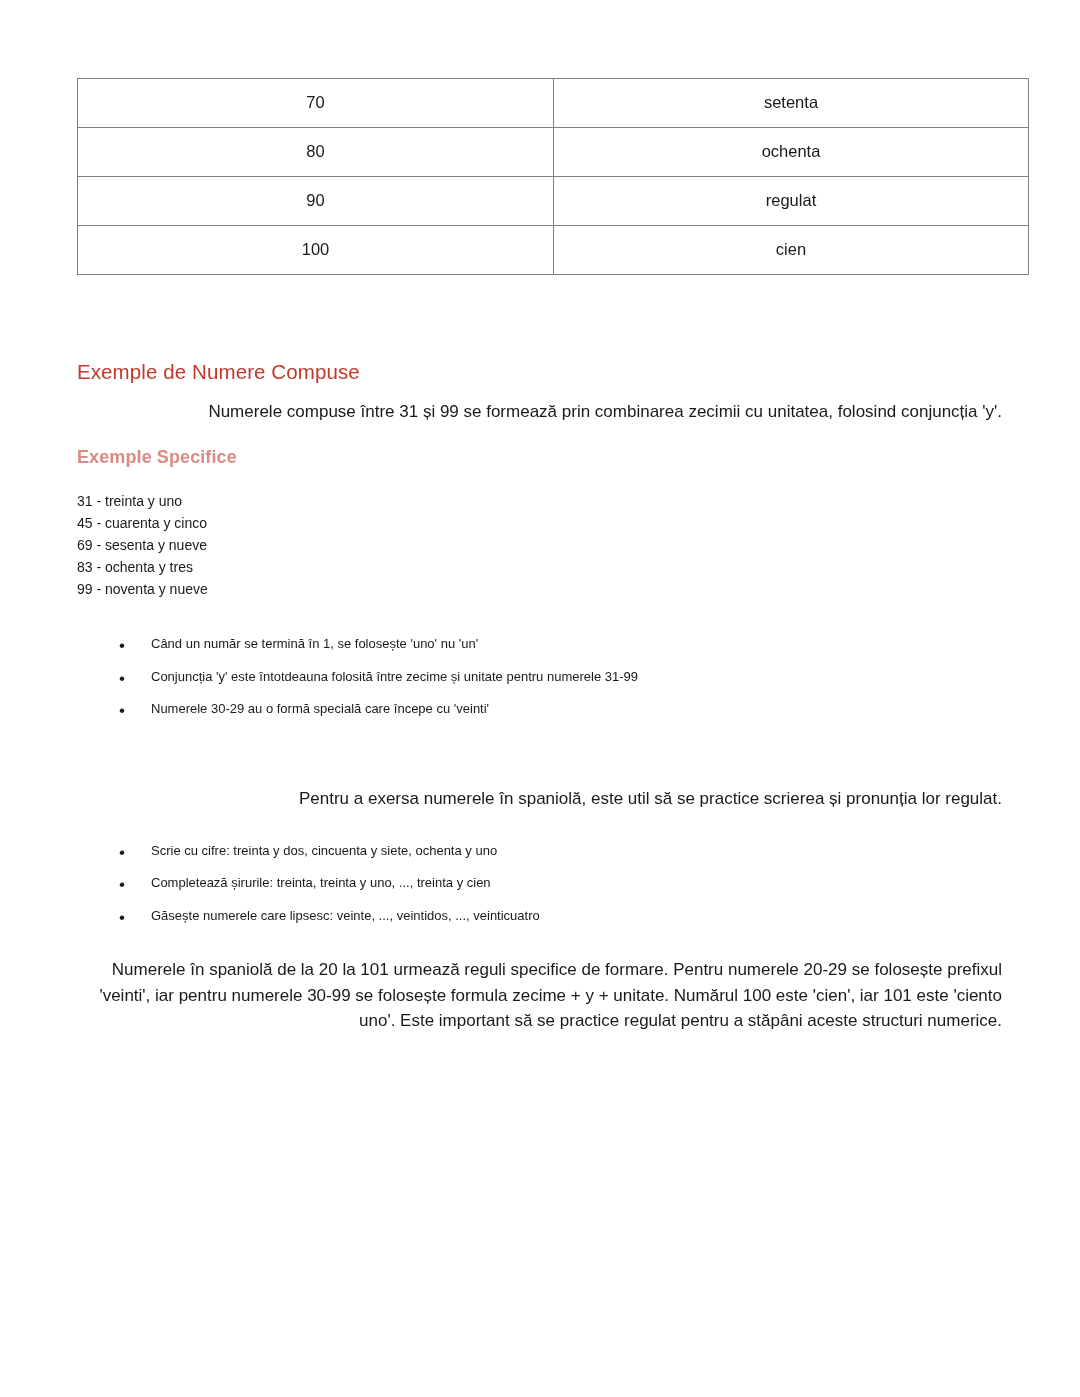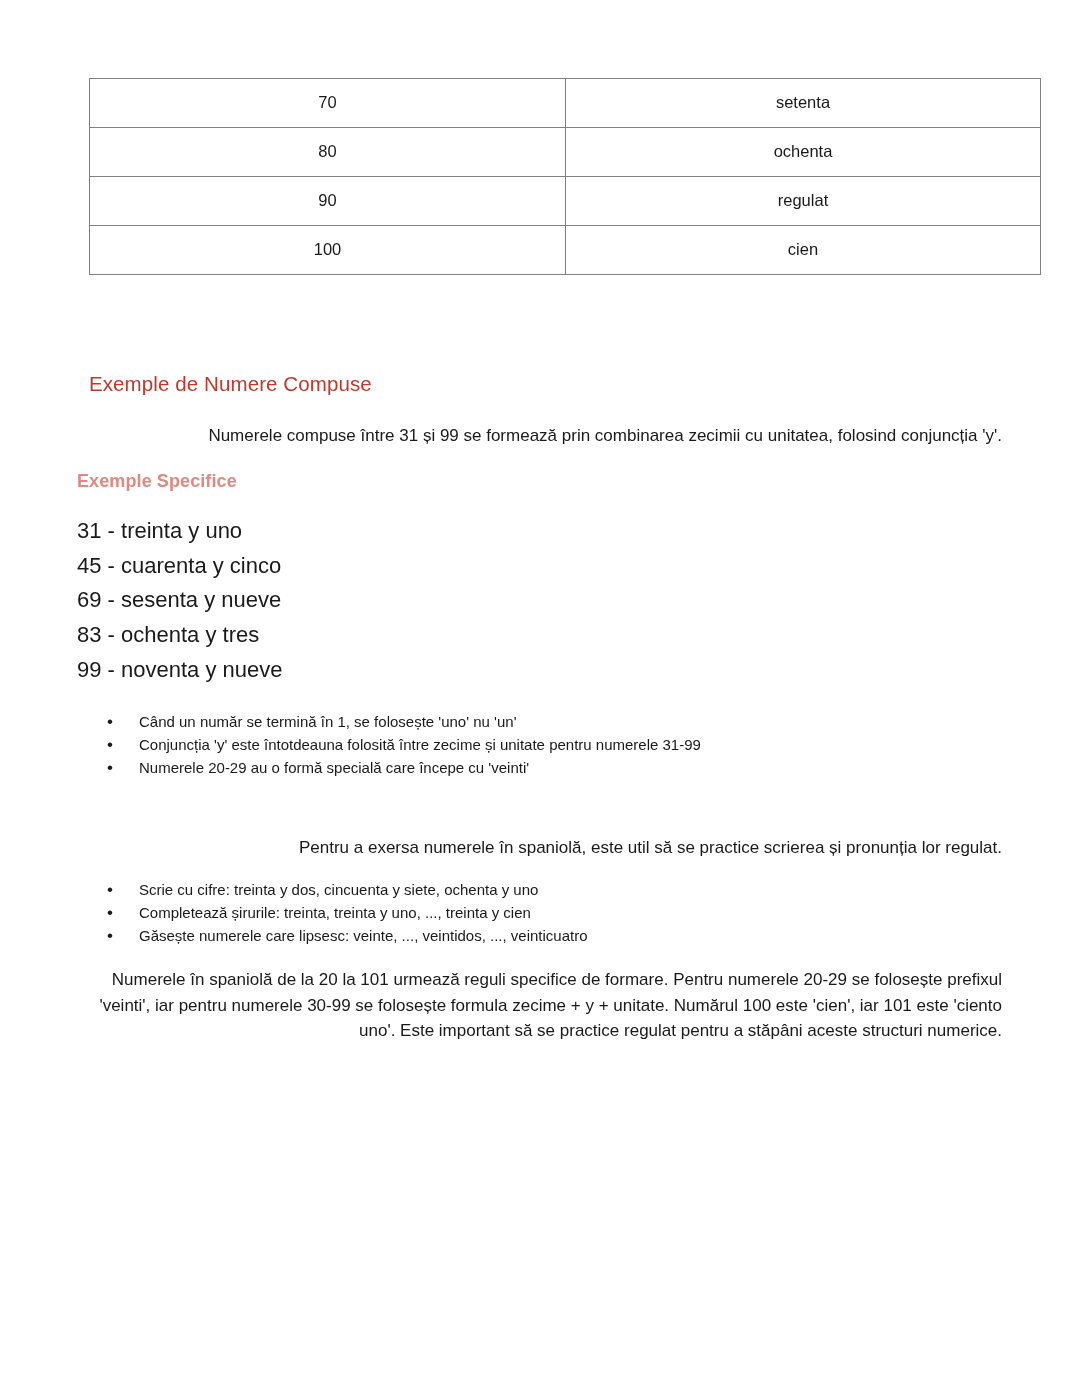--- a/index.html
+++ b/index.html
@@ -20,41 +20,41 @@
     min-height: 1397px;
     padding: 78px 78px 0 77px;
     box-sizing: border-box;
   }
 
   
   .num-table {
     width: 925px;
     border-collapse: collapse;
     table-layout: fixed;
-    margin: 0 0 0 12px;
+    margin: 0 0 0 0;
   }
   .num-table td {
     border: 1px solid #808080;
     height: 48px;
     text-align: center;
     vertical-align: middle;
     font-size: 16.5px;
     color: #1a1a1a;
     padding: 0 6px;
     line-height: 1.3;
   }
   .num-table td.col-num { width: 463px; }
   .num-table td.col-word { width: 462px; }
 
   
   h2.sec-title {
     font-size: 20.5px;
     font-weight: 400;
     color: #c0392b;
-    margin: 12px;
+    margin: 0;
     padding: 0;
     line-height: 1.3;
     letter-spacing: 0.1px;
   }
   h3.sub-title {
     font-size: 18px;
     font-weight: 700;
     color: #dd8a82;
     margin: 0;
     padding: 0;
@@ -68,39 +68,39 @@
     line-height: 1.52;
     color: #1a1a1a;
     margin: 0;
     padding: 0;
     max-width: 928px;
     text-align: right;
   }
 
   
   .plain-lines {
-    font-size: 22px;
+    font-size: 14px;
     line-height: 1.58;
     color: #1a1a1a;
   }
   .plain-lines .pl-row { white-space: pre; }
 
   
   ul.bullets {
     list-style: none;
     margin: 0;
     padding: 0;
   }
   ul.bullets li {
     position: relative;
-    font-size: 15px;
+    font-size: 13px;
     line-height: 1.56;
     color: #1a1a1a;
     padding-left: 62px;
-    margin: 0;
+    margin: 12px;
   }
   ul.bullets li::before {
     content: "\2022";
     position: absolute;
     left: 30px;
     top: -1px;
     font-size: 17px;
     color: #1a1a1a;
     line-height: 1.56;
   }
@@ -164,21 +164,21 @@
       <div class="pl-row">69 - sesenta y nueve</div>
       <div class="pl-row">83 - ochenta y tres</div>
       <div class="pl-row">99 - noventa y nueve</div>
     </div>
 
     <div class="sp-lines-to-ul"></div>
 
     <ul class="bullets">
       <li>Când un număr se termină în 1, se folosește 'uno' nu 'un'</li>
       <li>Conjuncția 'y' este întotdeauna folosită între zecime și unitate pentru numerele 31-99</li>
-      <li>Numerele 20-29 au o formă specială care începe cu 'veinti'</li>
+      <li>Numerele 30-29 au o formă specială care începe cu 'veinti'</li>
     </ul>
 
   </section>
 
   <div class="sp-ul-to-h2"></div>
 
   <section>
 
 
     <div class="sp-h2-to-p2"></div>

